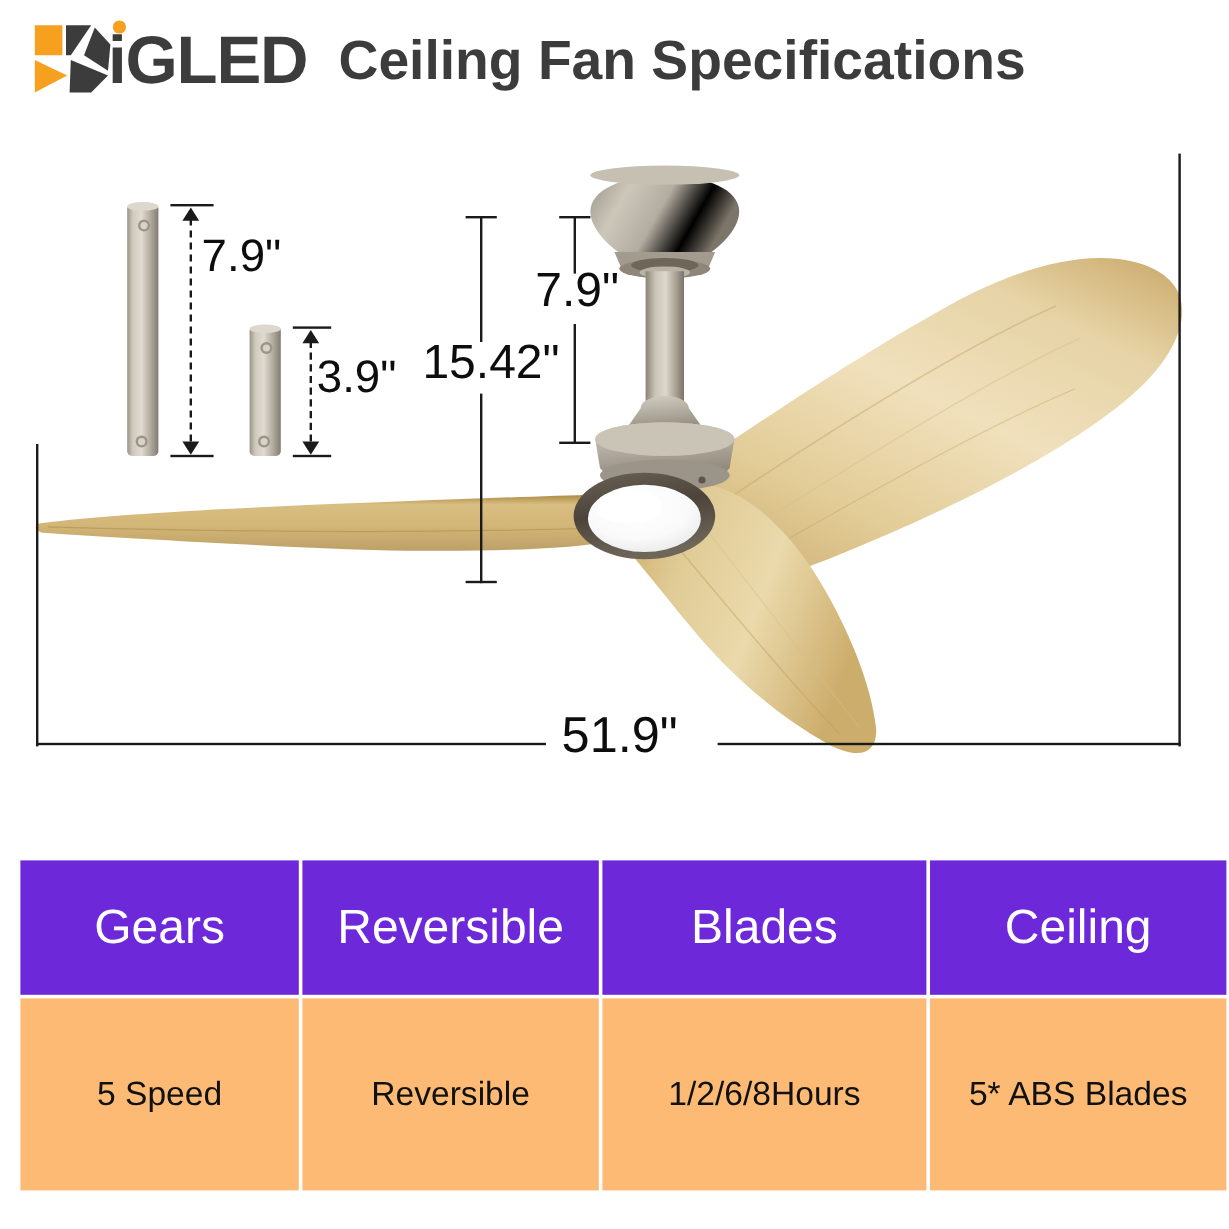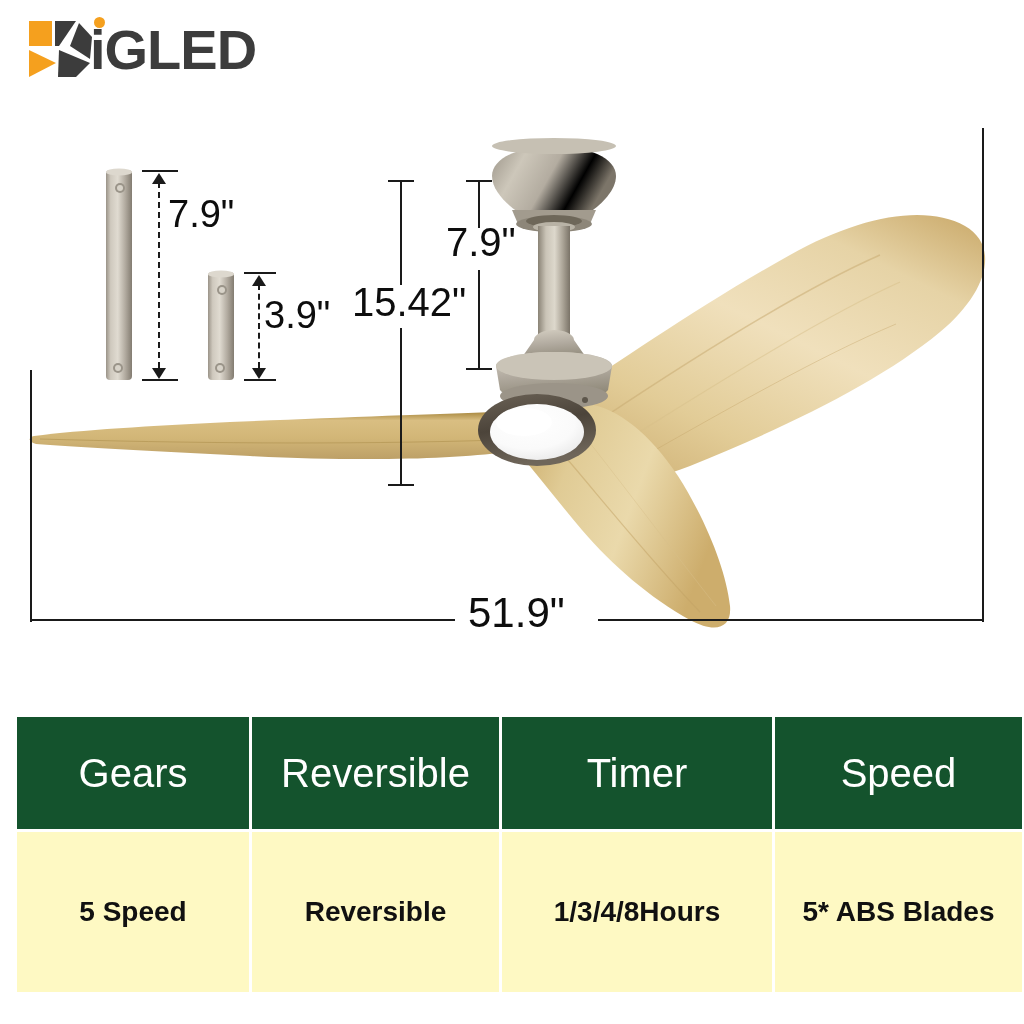--- a/index.html
+++ b/index.html
@@ -58,27 +58,27 @@
     font-family:"Liberation Sans","DejaVu Sans",sans-serif;
   }
 
   
   #spec-table{
     position:absolute;left:14px;top:714px;width:996px;
     border-collapse:separate;border-spacing:3px 3px;
     table-layout:fixed;
   }
   #spec-table th{
-    background:#14532d;color:#ffffff;
+    background:#6d28d9;color:#ffffff;
     font-weight:normal;font-size:40px;
     height:110px;vertical-align:middle;text-align:center;
   }
   #spec-table td{
-    background:#fef9c3;color:#111111;
-    font-weight:bold;font-size:28px;
+    background:#fdba74;color:#111111;
+    font-weight:normal;font-size:28px;
     height:158px;vertical-align:middle;text-align:center;
   }
   .col-a{width:232px;}
   .col-b{width:247px;}
   .col-c{width:270px;}
   .col-d{width:247px;}
 </style>
 </head>
 <body>
 
@@ -96,20 +96,21 @@
       <polygon points="33,31 64,44 50,58 32,58 33,31" fill="#3c3c3c"></polygon>
       <polygon points="29,31 29,58 14,51 29,31" fill="#3c3c3c" opacity="0"></polygon>
     </svg>
   </div>
 
   <div id="logo-word">
     <span class="dot"></span>
     <span>iGLED</span>
   </div>
 
+  <div id="page-title">Ceiling Fan Specifications</div>
 </div>
 
 <div id="diagram">
 
   <svg width="1024" height="560" viewBox="0 0 1024 560" style="position:absolute;left:0;top:0;" xmlns="http://www.w3.org/2000/svg">
     <defs>
       <linearGradient id="gMetalV" x1="0" y1="0" x2="1" y2="0">
         <stop offset="0%" stop-color="#8f887b"></stop>
         <stop offset="22%" stop-color="#cfc9bc"></stop>
         <stop offset="48%" stop-color="#e3ded3"></stop>
@@ -285,25 +286,25 @@
   <colgroup>
     <col class="col-a">
       <col class="col-b">
       <col class="col-c">
       <col class="col-d">
   </colgroup>
   <thead>
     <tr>
       <th>Gears</th>
       <th>Reversible</th>
-      <th>Timer</th>
-      <th>Speed</th>
+      <th>Blades</th>
+      <th>Ceiling</th>
     </tr>
   </thead>
   <tbody>
     <tr>
       <td>5 Speed</td>
       <td>Reversible</td>
-      <td>1/3/4/8Hours</td>
+      <td>1/2/6/8Hours</td>
       <td>5* ABS Blades</td>
     </tr>
   </tbody>
 </table>
 
 </body></html>

